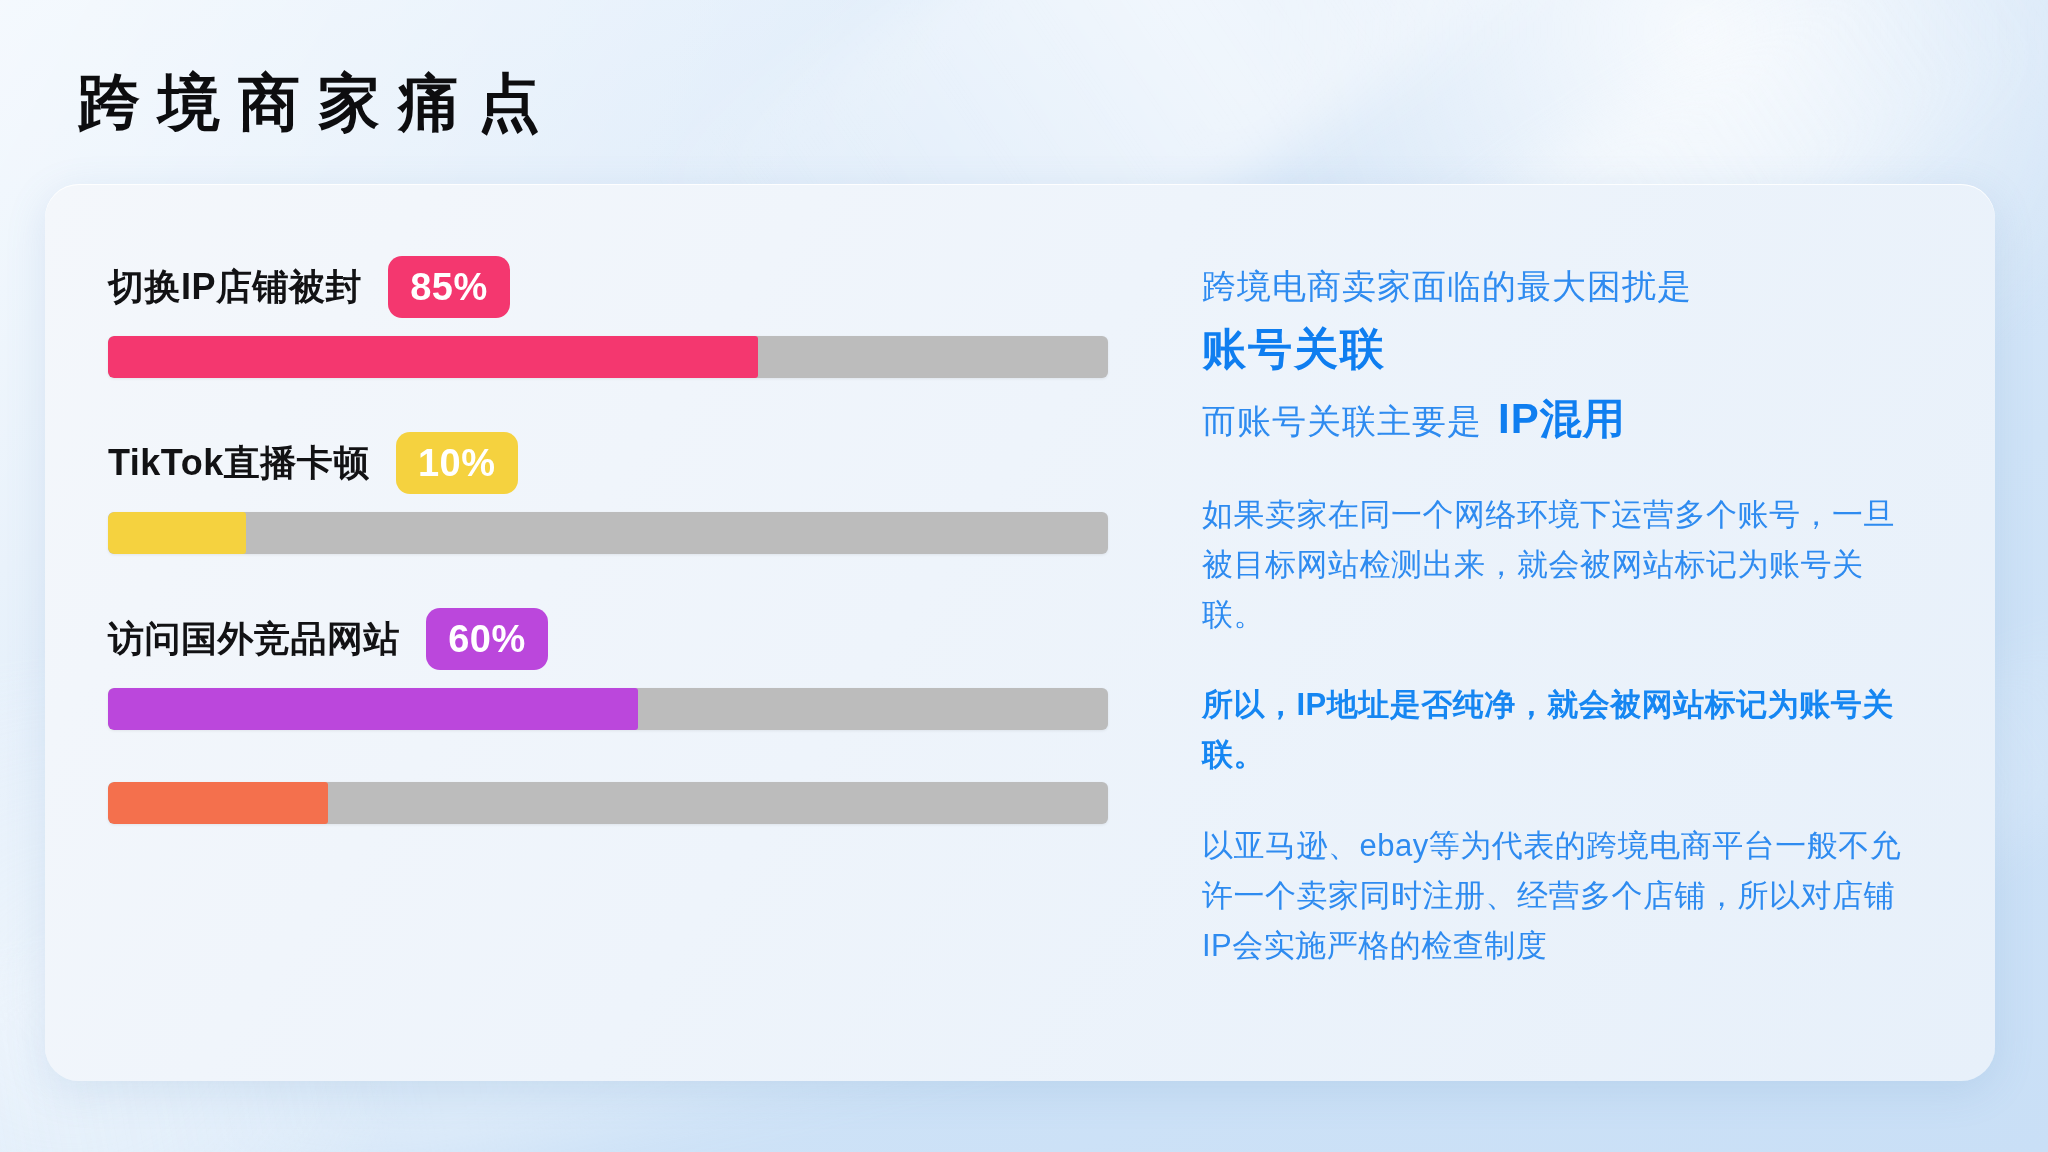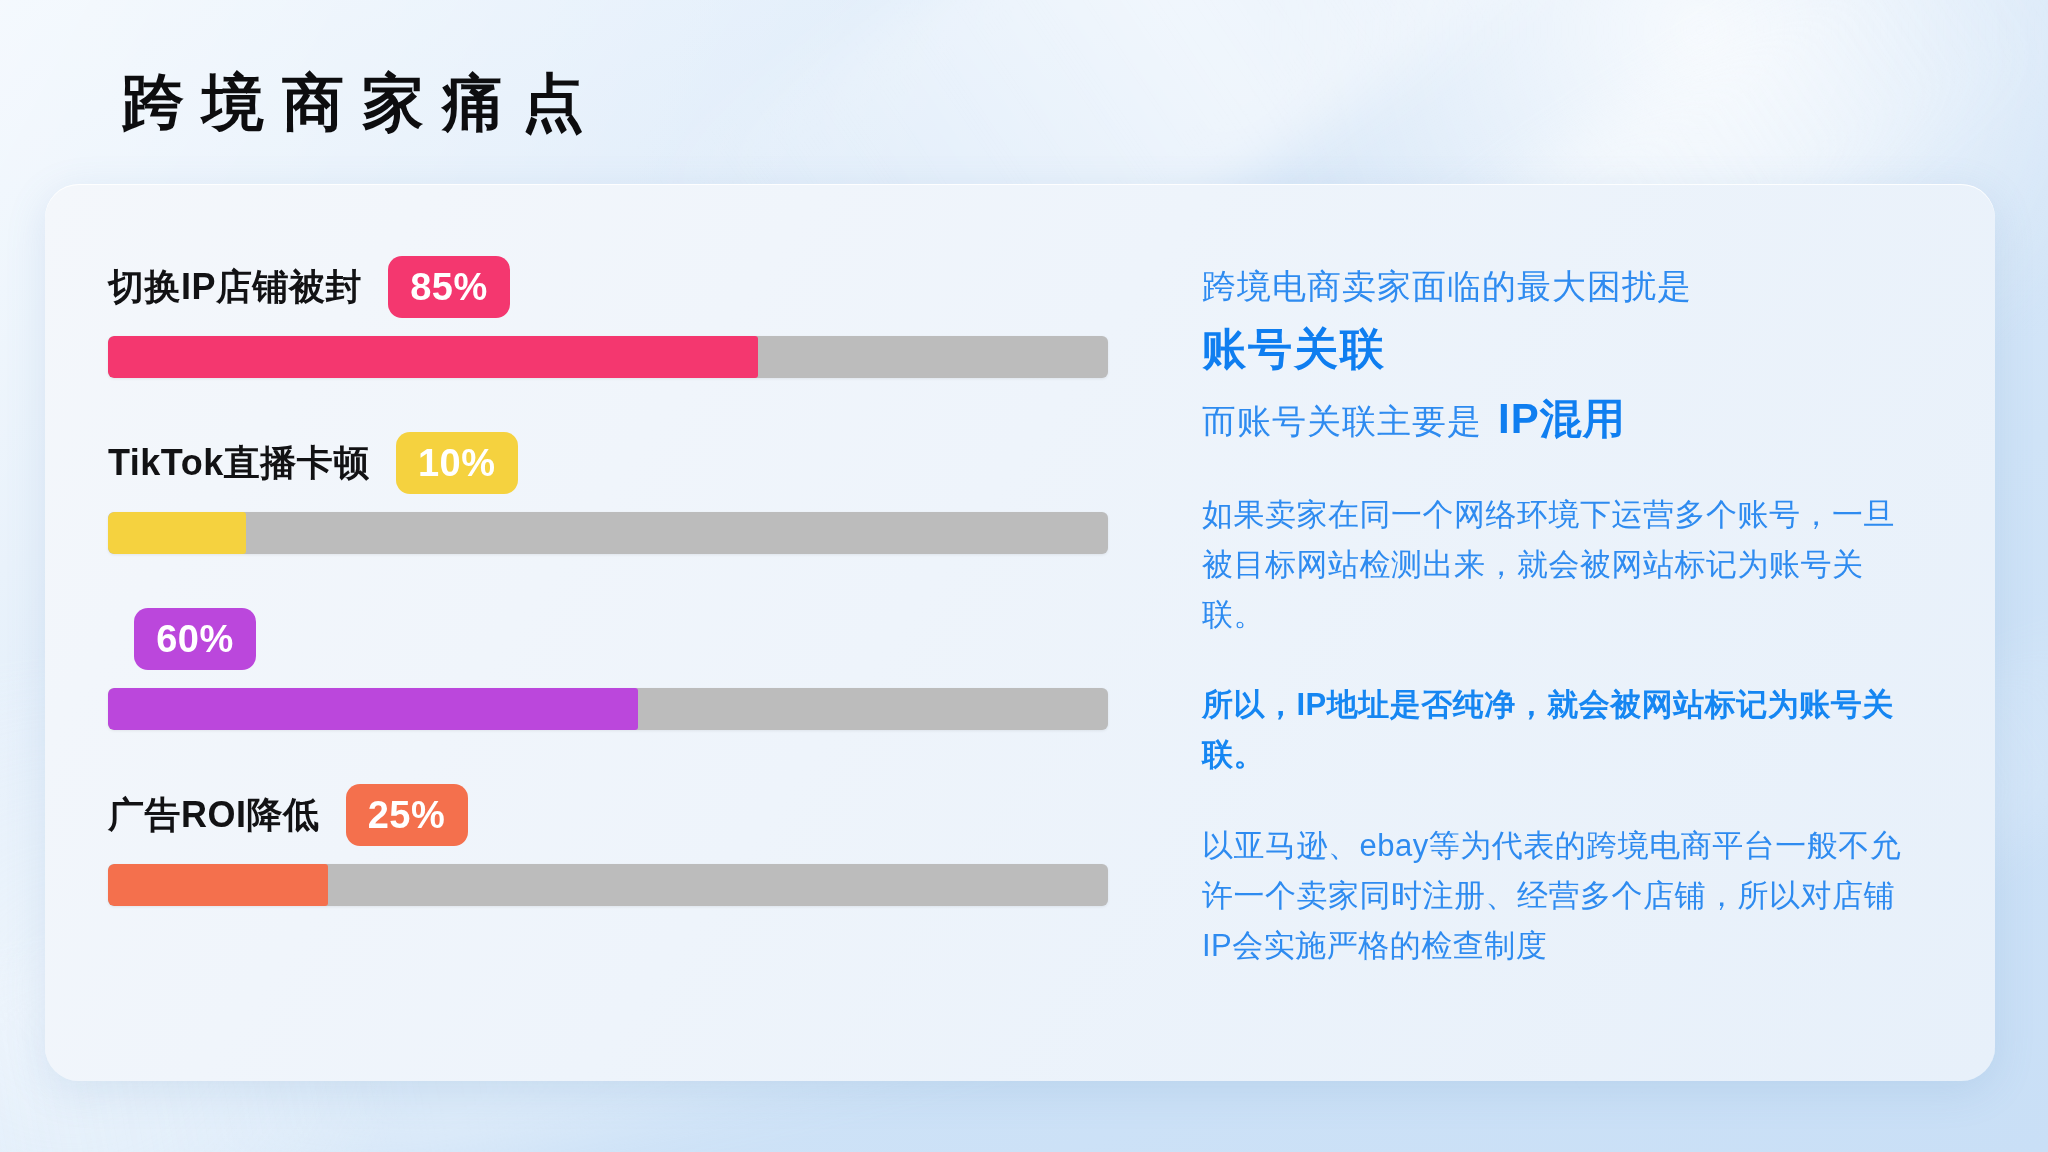--- a/index.html
+++ b/index.html
@@ -35,21 +35,20 @@
   .glow.g1{width:900px;height:900px;left:1250px;top:-420px;}
   .glow.g2{width:700px;height:700px;left:-280px;top:640px;opacity:.6;}
 
   
   #title{
     position:absolute;left:78px;top:72px;
     font-size:62px;font-weight:900;color:#0d0d0f;
     letter-spacing:18px;
     line-height:1;
     white-space:nowrap;
-    margin-left:44px;
   }
 
   
   #card{
     position:absolute;left:45px;top:184px;width:1950px;height:897px;
     border-radius:34px;
     background:linear-gradient(125deg,#f4f7fb 0%,#eef4fb 45%,#e7f0fa 100%);
     box-shadow:0 10px 40px rgba(96,140,190,.16), 0 1px 0 rgba(255,255,255,.9) inset;
     display:flex;
     overflow:hidden;
@@ -154,32 +153,29 @@
           <span class="bar-label">TikTok直播卡顿</span>
           <span class="badge" style="background: rgb(245, 210, 63);">10%</span>
         </div>
         <div class="track">
           <div class="fill" style="background: rgb(245, 210, 63); width: 13.8%;"></div>
         </div>
       </div>
 
       <div class="bar-row">
         <div class="bar-head">
+          <span class="bar-label">访问国外竞品网站</span>
           <span class="badge" style="background: rgb(187, 71, 220);">60%</span>
         </div>
         <div class="track">
           <div class="fill" style="background: rgb(187, 71, 220); width: 53%;"></div>
         </div>
       </div>
 
       <div class="bar-row">
-        <div class="bar-head">
-          <span class="bar-label">广告ROI降低</span>
-          <span class="badge" style="background: rgb(244, 112, 77);">25%</span>
-        </div>
         <div class="track">
           <div class="fill" style="background: rgb(244, 112, 77); width: 22%;"></div>
         </div>
       </div>
 
     </div>
 
     <div id="copy-panel">
       <div class="lead">跨境电商卖家面临的最大困扰是</div>
       <div class="lead-strong">账号关联</div>

